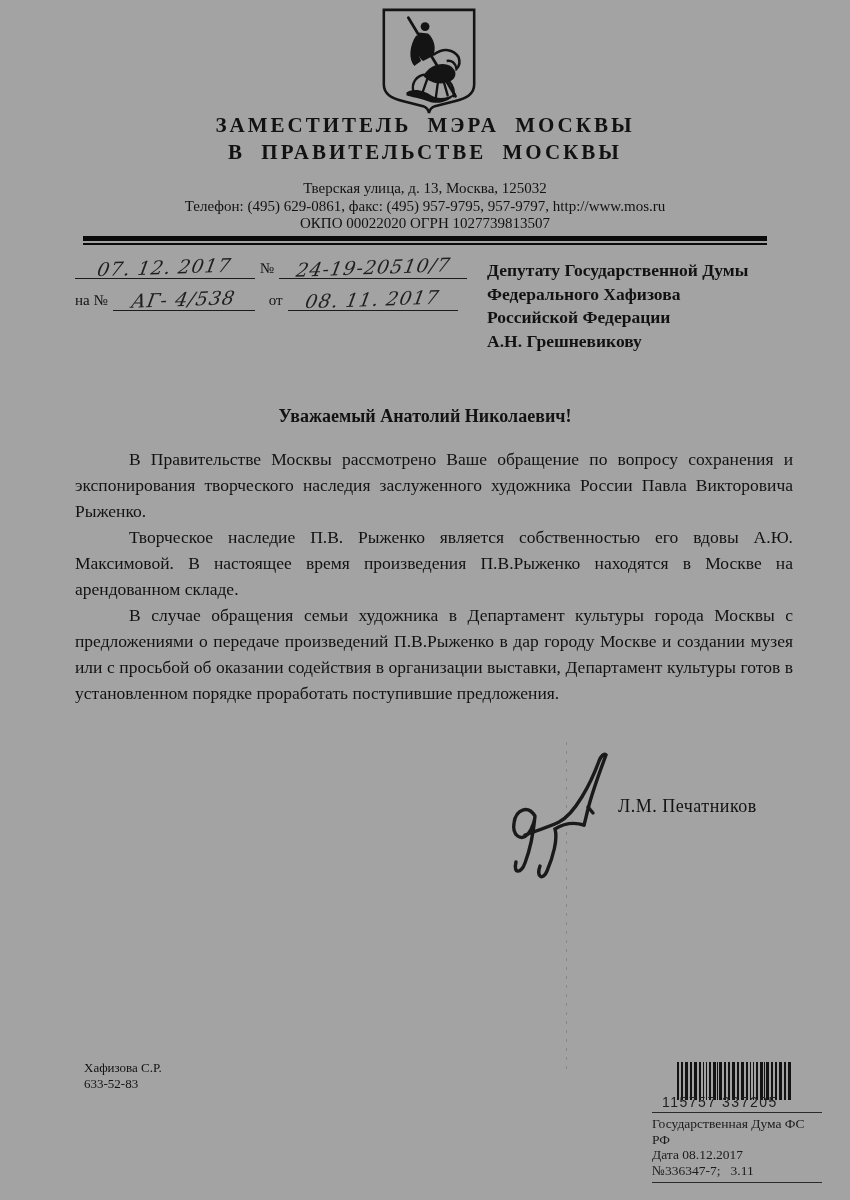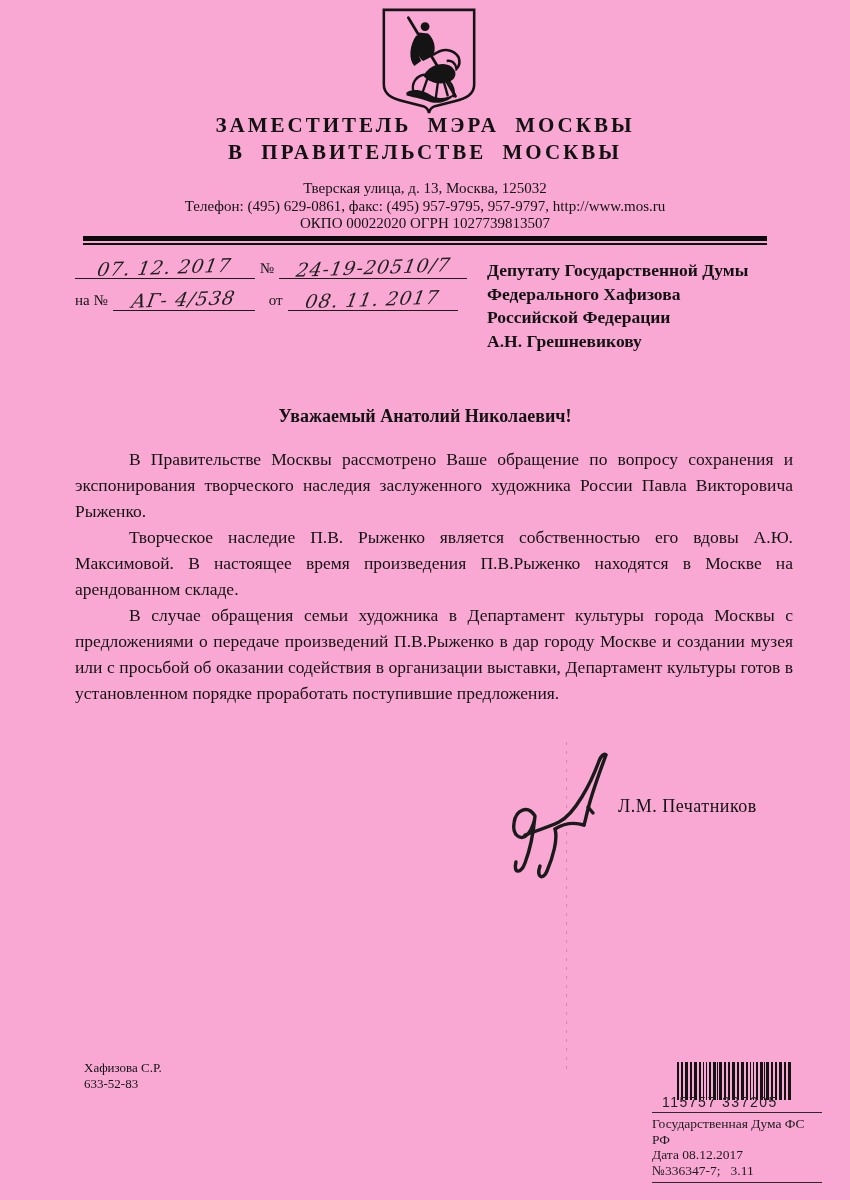--- a/index.html
+++ b/index.html
@@ -1,18 +1,18 @@
 <!DOCTYPE html>
 <html><head>
 <meta charset="utf-8">
 <style>
   html,body{margin:0;padding:0;background:#e8e8e8;}
   .page{
     position:relative;width:850px;height:1200px;margin:0 auto;
-    background:#f9a8d4;overflow:hidden;
+    background:#a3a3a3;overflow:hidden;
     font-family:"Liberation Serif",serif;color:#121212;
   }
   .abs{position:absolute;}
   .center{left:0;right:0;text-align:center;}
 
   
   .emblem{left:372px;top:4px;width:114px;height:110px;}
   .title1{top:113px;font-size:21px;font-weight:bold;letter-spacing:3px;word-spacing:8px;}
   .title2{top:140px;font-size:21px;font-weight:bold;letter-spacing:3px;word-spacing:8px;}
   .addr{top:180px;font-size:15px;}

